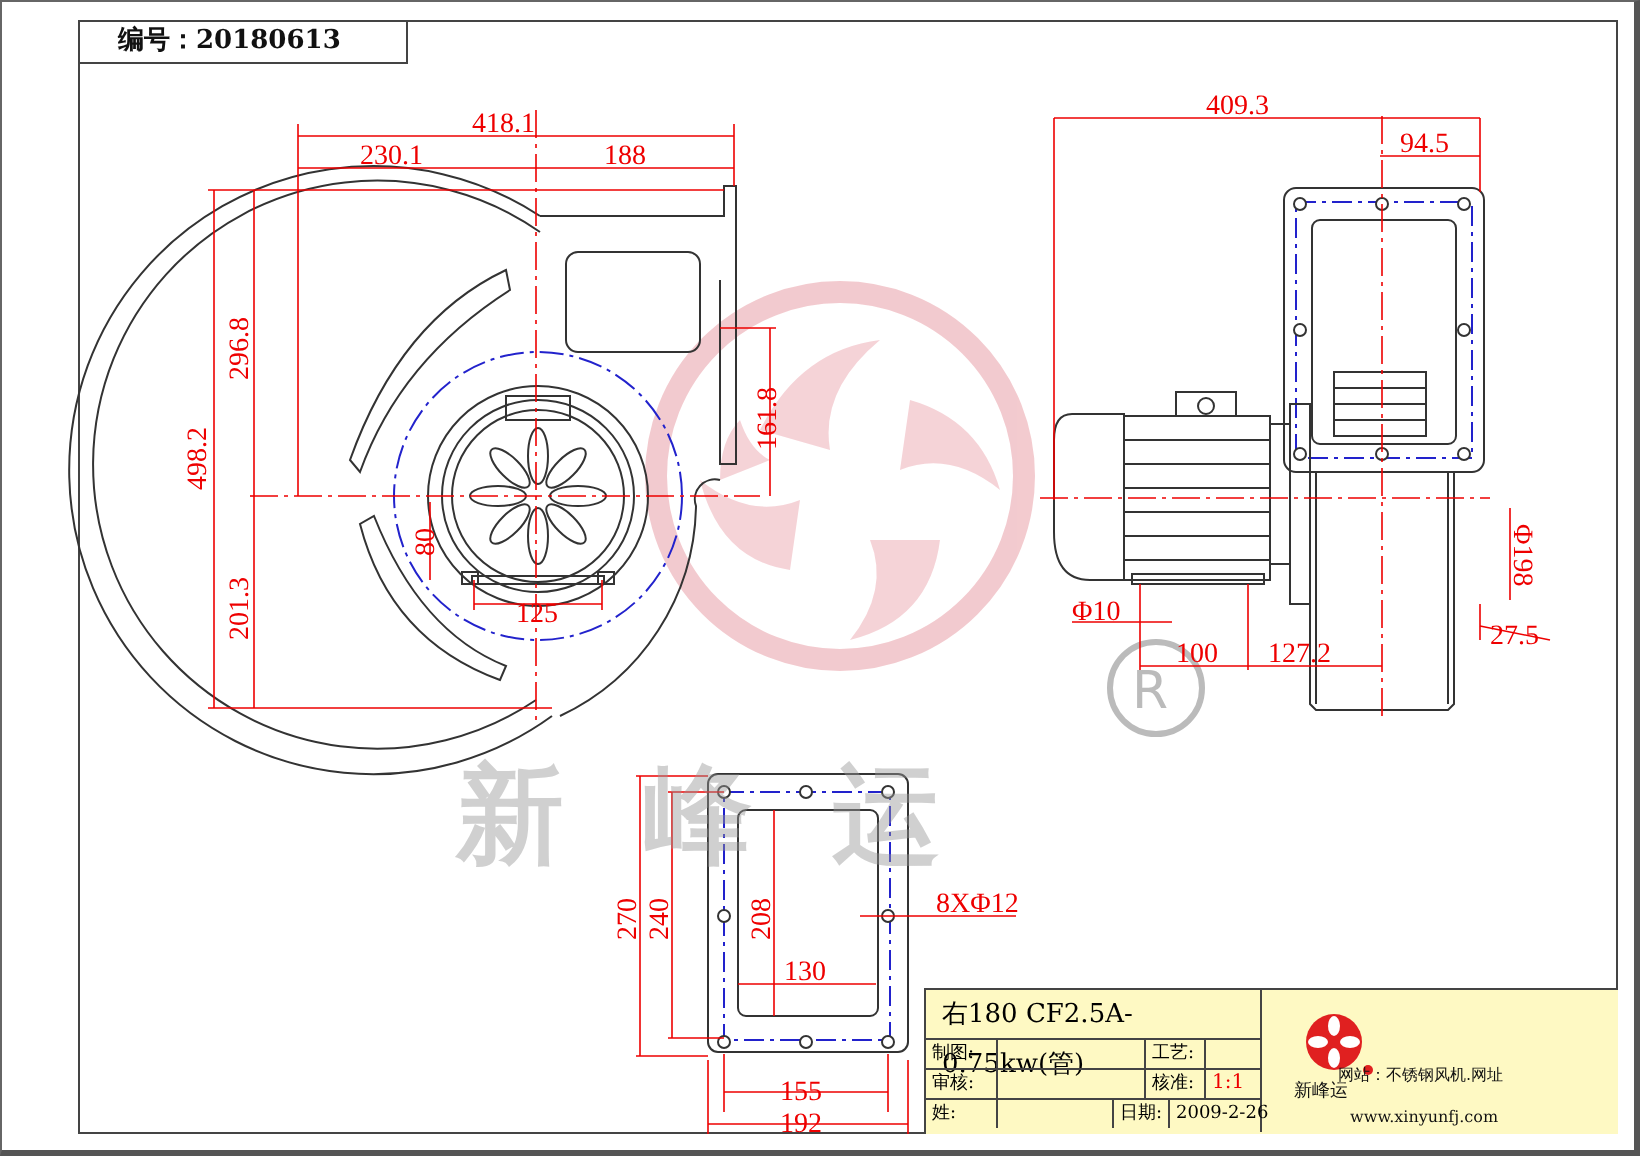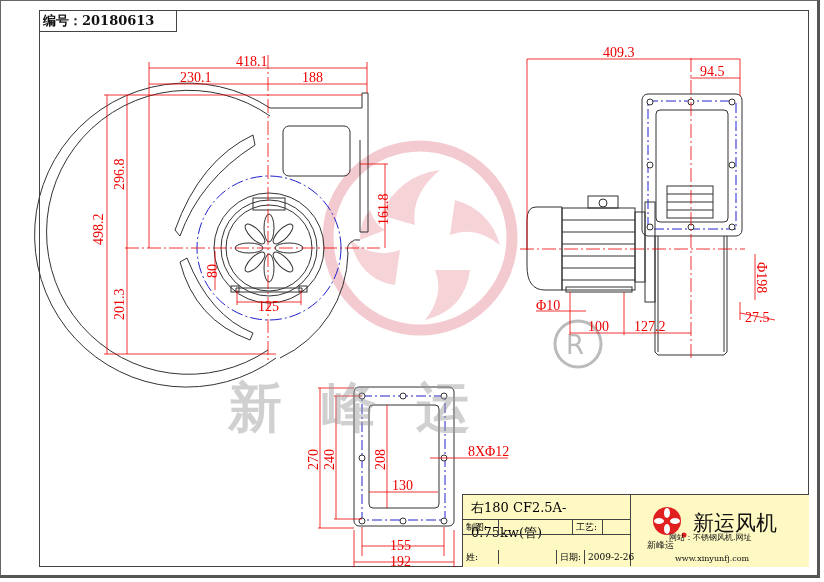--- a/index.html
+++ b/index.html
@@ -1,19 +1,19 @@
 <!DOCTYPE html>
 <html><head>
 <meta charset="utf-8">
 <style>
   html,body{margin:0;padding:0;background:#fff;}
   body{width:824px;height:582px;position:relative;overflow:hidden;font-family:"DejaVu Serif","Liberation Serif",serif;}
   .outer{position:absolute;left:0;top:0;width:820px;height:578px;border-right:3px solid #555;border-bottom:3px solid #555;border-left:1px solid #666;border-top:1px solid #666;box-sizing:border-box;}
   .inner{position:absolute;left:39px;top:10px;width:770px;height:557px;border:1.5px solid #444;box-sizing:border-box;}
-  .docno{position:absolute;left:39px;top:10px;width:138px;height:22px;border-right:1.5px solid #444;border-bottom:1.5px solid #444;box-sizing:border-box;font-size:13px;line-height:22px;padding-left:4px;font-weight:bold;color:#111;}
+  .docno{position:absolute;left:39px;top:10px;width:165px;height:22px;border-right:1.5px solid #444;border-bottom:1.5px solid #444;box-sizing:border-box;font-size:13px;line-height:22px;padding-left:20px;font-weight:bold;color:#111;}
   svg.draw{position:absolute;left:0;top:0;}
   .dim{font-family:"Liberation Serif","DejaVu Serif",serif;fill:#e00;font-size:14px;}
   .title-block{position:absolute;left:462px;top:494px;width:347px;height:73px;border-left:1.5px solid #444;border-top:1.5px solid #444;box-sizing:border-box;background:#fef9c3;}
   .tb-model{position:absolute;left:0;top:0;width:168px;height:25px;border-bottom:1px solid #444;border-right:1px solid #444;font-size:13px;line-height:25px;padding-left:8px;box-sizing:border-box;}
   .tb-grid{position:absolute;left:0;top:25px;width:168px;height:46px;border-right:1px solid #444;box-sizing:border-box;}
   .tb-row{position:absolute;left:0;height:15px;width:168px;border-bottom:1px solid #444;box-sizing:border-box;font-size:9px;line-height:14px;}
   .tb-cell{position:absolute;top:0;height:14px;border-right:1px solid #444;box-sizing:border-box;padding-left:3px;white-space:nowrap;}
   .tb-logo{position:absolute;left:168px;top:0;width:179px;height:73px;}
   .brand{position:absolute;left:62px;top:14px;font-family:"DejaVu Sans","Liberation Sans",sans-serif;font-size:21px;color:#111;}
   .brand-small{position:absolute;left:16px;top:44px;font-family:"DejaVu Sans",sans-serif;font-size:9px;color:#111;}
@@ -211,37 +211,42 @@
 <div class="watermark-text">新峰运</div>
 
 <div class="title-block">
   <div class="tb-model">右180 CF2.5A-0.75kw(管)</div>
   <div class="tb-grid">
     <div class="tb-row" style="top:0">
       <div class="tb-cell" style="left:0;width:36px">制图:</div>
       <div class="tb-cell" style="left:36px;width:74px"></div>
       <div class="tb-cell" style="left:110px;width:30px">工艺:</div>
       <div class="tb-cell" style="left:140px;width:28px;border-right:none"></div>
+    </div>
+    <div class="tb-row" style="top:15px">
+      <div class="tb-cell" style="left:0;width:36px">审核:</div>
+      <div class="tb-cell" style="left:36px;width:74px"></div>
+      <div class="tb-cell" style="left:110px;width:30px">核准:</div>
+      <div class="tb-cell" style="left:140px;width:28px;border-right:none;color:#e00;font-size:10px">1:1</div>
     </div>
     <div class="tb-row" style="top:30px;border-bottom:none">
       <div class="tb-cell" style="left:0;width:36px">姓:</div>
       <div class="tb-cell" style="left:36px;width:58px"></div>
       <div class="tb-cell" style="left:94px;width:28px">日期:</div>
       <div class="tb-cell" style="left:122px;width:46px;border-right:none;font-size:9px">2009-2-26</div>
     </div>
   </div>
   <div class="tb-logo">
     <svg width="40" height="40" style="position:absolute;left:16px;top:8px">
       <circle cx="20" cy="18" r="14" fill="#e02020"></circle>
       <g fill="#fff">
         <ellipse cx="20" cy="10" rx="3" ry="5"></ellipse>
         <ellipse cx="28" cy="18" rx="5" ry="3"></ellipse>
         <ellipse cx="20" cy="26" rx="3" ry="5"></ellipse>
         <ellipse cx="12" cy="18" rx="5" ry="3"></ellipse>
       </g>
       <circle cx="37" cy="32" r="2.5" fill="#e02020"></circle>
     </svg>
-    <div class="brand">新运风机</div>
     <div class="brand-small">新峰运</div>
     <div class="web1">网站：不锈钢风机.网址</div>
     <div class="web2">www.xinyunfj.com</div>
   </div>
 </div>
 
 </body></html>

